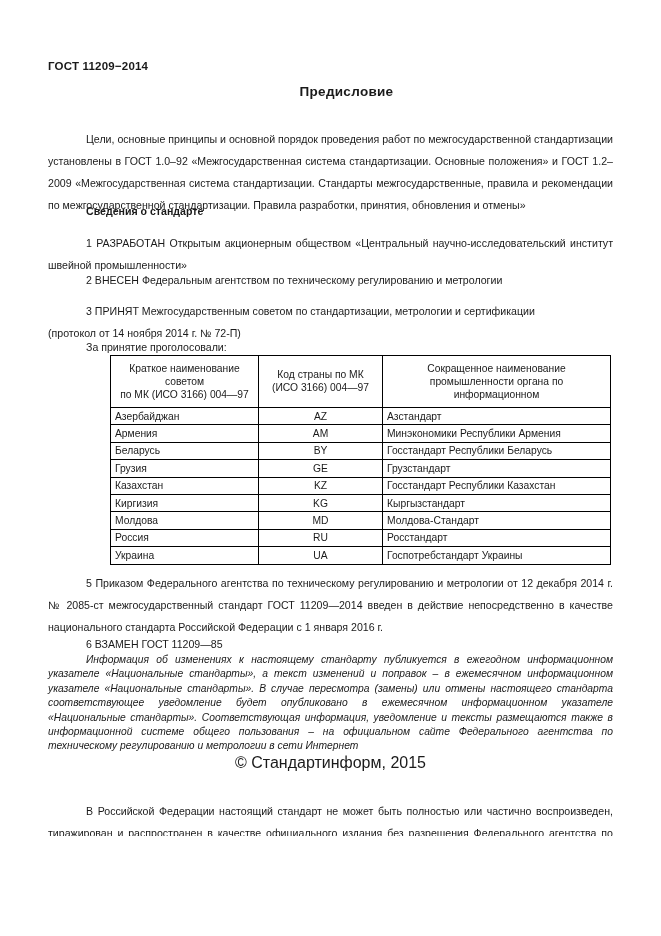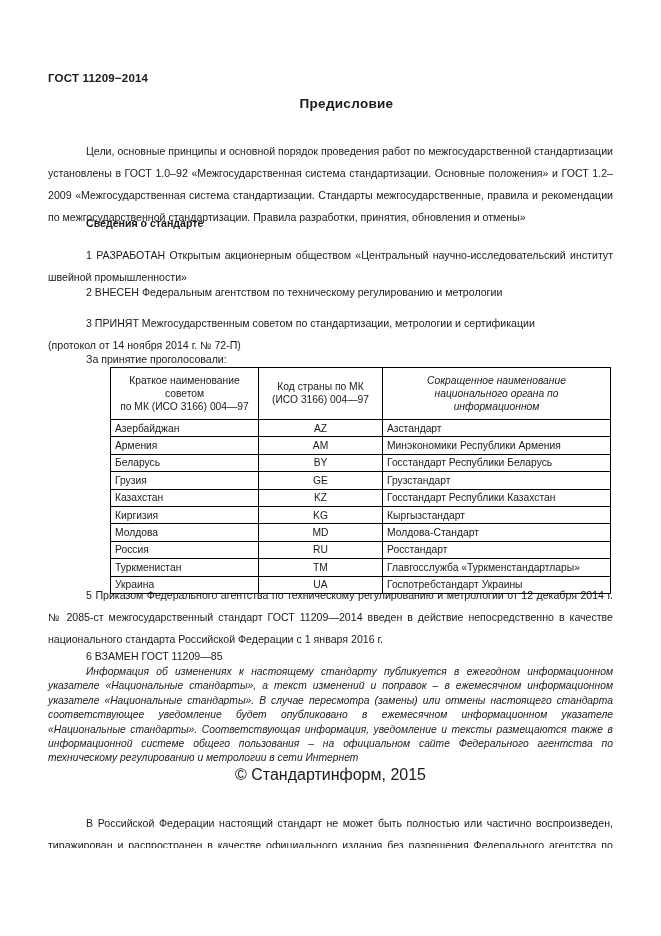--- a/index.html
+++ b/index.html
@@ -9,21 +9,21 @@
     background: #ffffff;
   }
   body {
     font-family: "Liberation Sans", "DejaVu Sans", sans-serif;
     color: #1a1a1a;
   }
   .page {
     position: relative;
     width: 661px;
     height: 836px;
-    margin: 12px auto;
+    margin: 0 auto;
     background: #ffffff;
     box-sizing: border-box;
     overflow: hidden;
   }
 
   
   .doc-code {
     position: absolute;
     left: 48px;
     top: 60px;
@@ -107,21 +107,20 @@
     font-weight: normal;
     text-align: center;
     line-height: 13px;
     padding: 3px 6px 4px 6px;
     height: 44px;
   }
   table.votes th.h1 { text-align: center; }
   table.votes th.h3 {
     text-align: justify;
     text-align-last: center;
-    font-style: italic;
   }
   table.votes td {
     height: 14.4px;
     line-height: 13px;
   }
   table.votes td.c-code { text-align: center; }
   col.col1 { width: 148px; }
   col.col2 { width: 124px; }
   col.col3 { width: 228px; }
 
@@ -170,21 +169,21 @@
             <span>Краткое наименование</span><br>
             <span>советом</span><br>
             <span>по МК (ИСО 3166) 004—97</span>
           </th>
           <th class="h1">
             <span>Код страны по МК</span><br>
             <span>(ИСО 3166) 004—97</span>
           </th>
           <th class="h3">
             <span>Сокращенное    наименование</span><br>
-            <span>национального   органа   по</span><br>
+            <span>промышленности   органа   по</span><br>
             <span>информационном</span>
           </th>
         </tr>
       </thead>
       <tbody>
           <tr>
             <td class="c-country">Азербайджан</td>
             <td class="c-code">AZ</td>
             <td class="c-body">Азстандарт</td>
           </tr>
@@ -217,25 +216,20 @@
             <td class="c-country">Молдова</td>
             <td class="c-code">MD</td>
             <td class="c-body">Молдова-Стандарт</td>
           </tr>
           <tr>
             <td class="c-country">Россия</td>
             <td class="c-code">RU</td>
             <td class="c-body">Росстандарт</td>
           </tr>
           <tr>
-            <td class="c-country">Туркменистан</td>
-            <td class="c-code">TM</td>
-            <td class="c-body">Главгосслужба «Туркменстандартлары»</td>
-          </tr>
-          <tr>
             <td class="c-country">Украина</td>
             <td class="c-code">UA</td>
             <td class="c-body">Госпотребстандарт Украины</td>
           </tr>
         </tbody>
     </table>
   </div>
 
   <p class="blk para indent" id="p-item5">5 Приказом Федерального агентства по техническому регулированию и метрологии от 12 декабря 2014 г.  № 2085-ст межгосударственный стандарт ГОСТ 11209—2014 введен в действие непосредственно в качестве национального стандарта Российской Федерации с  1 января 2016 г.</p>
 

